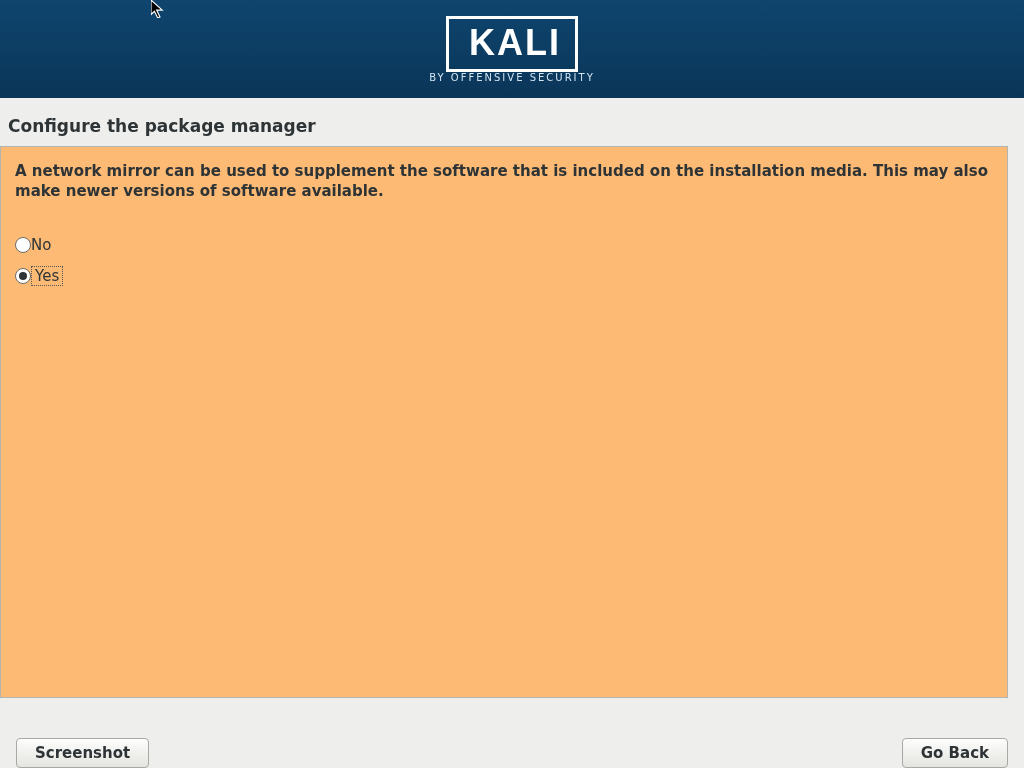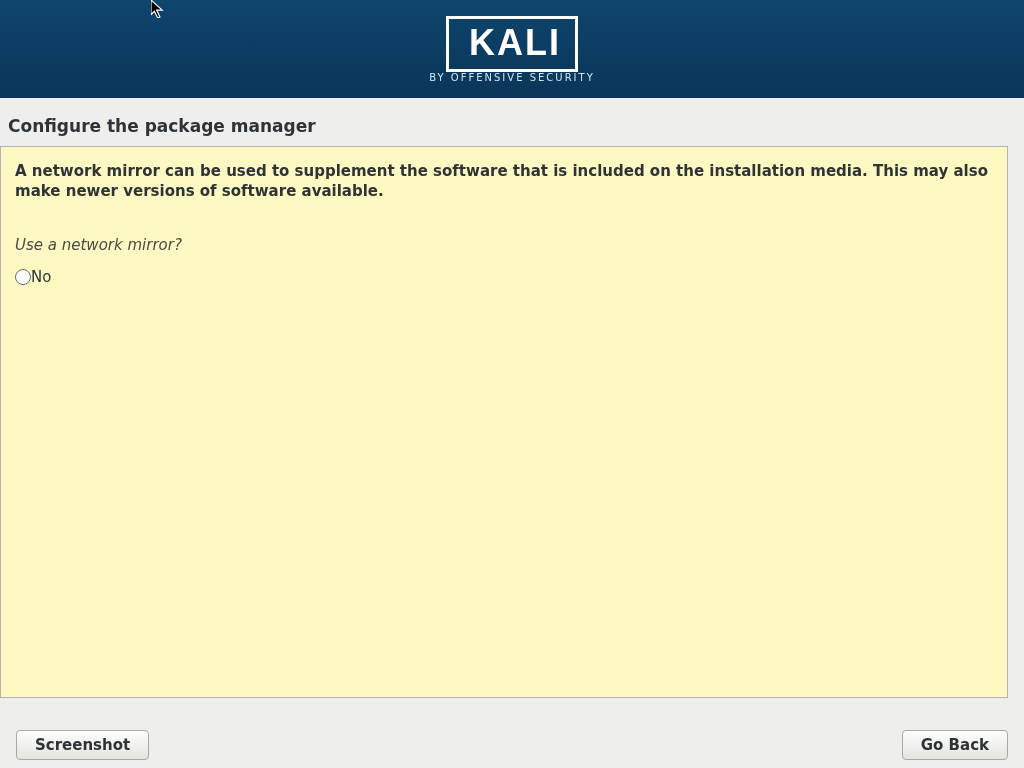--- a/index.html
+++ b/index.html
@@ -56,21 +56,21 @@
   .content {
     padding: 14px 16px 0 0;
   }
   .page-title {
     font-size: 17px;
     font-weight: bold;
     margin: 4px 8px 10px 8px;
   }
   .panel {
     border: 1px solid #b4b4b0;
-    background: #fef9c3;
+    background: #fdba74;
     height: 552px;
     box-sizing: border-box;
     padding: 14px 14px;
     position: relative;
   }
   .desc {
     font-size: 15px;
     font-weight: bold;
     line-height: 1.35;
     margin-bottom: 34px;
@@ -109,21 +109,21 @@
   }
   .focus-box {
     border: 1px dotted #555;
     padding: 0px 3px;
     display: inline-block;
   }
   .button-bar {
     position: absolute;
     left: 16px;
     right: 16px;
-    bottom: 8px;
+    bottom: 0;
     display: flex;
     justify-content: space-between;
     align-items: center;
   }
   .right-buttons {
     display: flex;
     gap: 24px;
   }
   button.ui {
     font-family: inherit;
@@ -150,27 +150,30 @@
   <svg class="cursor" viewBox="0 0 16 16">
     <polygon points="0,0 0,13 3,10 6,16 8,15 5,9 10,9" fill="#000" stroke="#fff" stroke-width="1"></polygon>
   </svg>
 </div>
 
 <div class="content">
   <div class="page-title">Configure the package manager</div>
 
   <div class="panel">
     <div class="desc">A network mirror can be used to supplement the software that is included on the installation media. This may also make newer versions of software available.</div>
-    <div class="question">Use a network mirror?</div>
 
     <div class="radio-row">
       <span class="radio"></span>
       <span>No</span>
     </div>
 
+    <div class="radio-row">
+      <span class="radio selected"></span>
+      <span class="focus-box">Yes</span>
+    </div>
   </div>
 </div>
 
 <div class="button-bar">
   <button class="ui">Screenshot</button>
   <div class="right-buttons">
     <button class="ui">Go Back</button>
   </div>
 </div>
 

